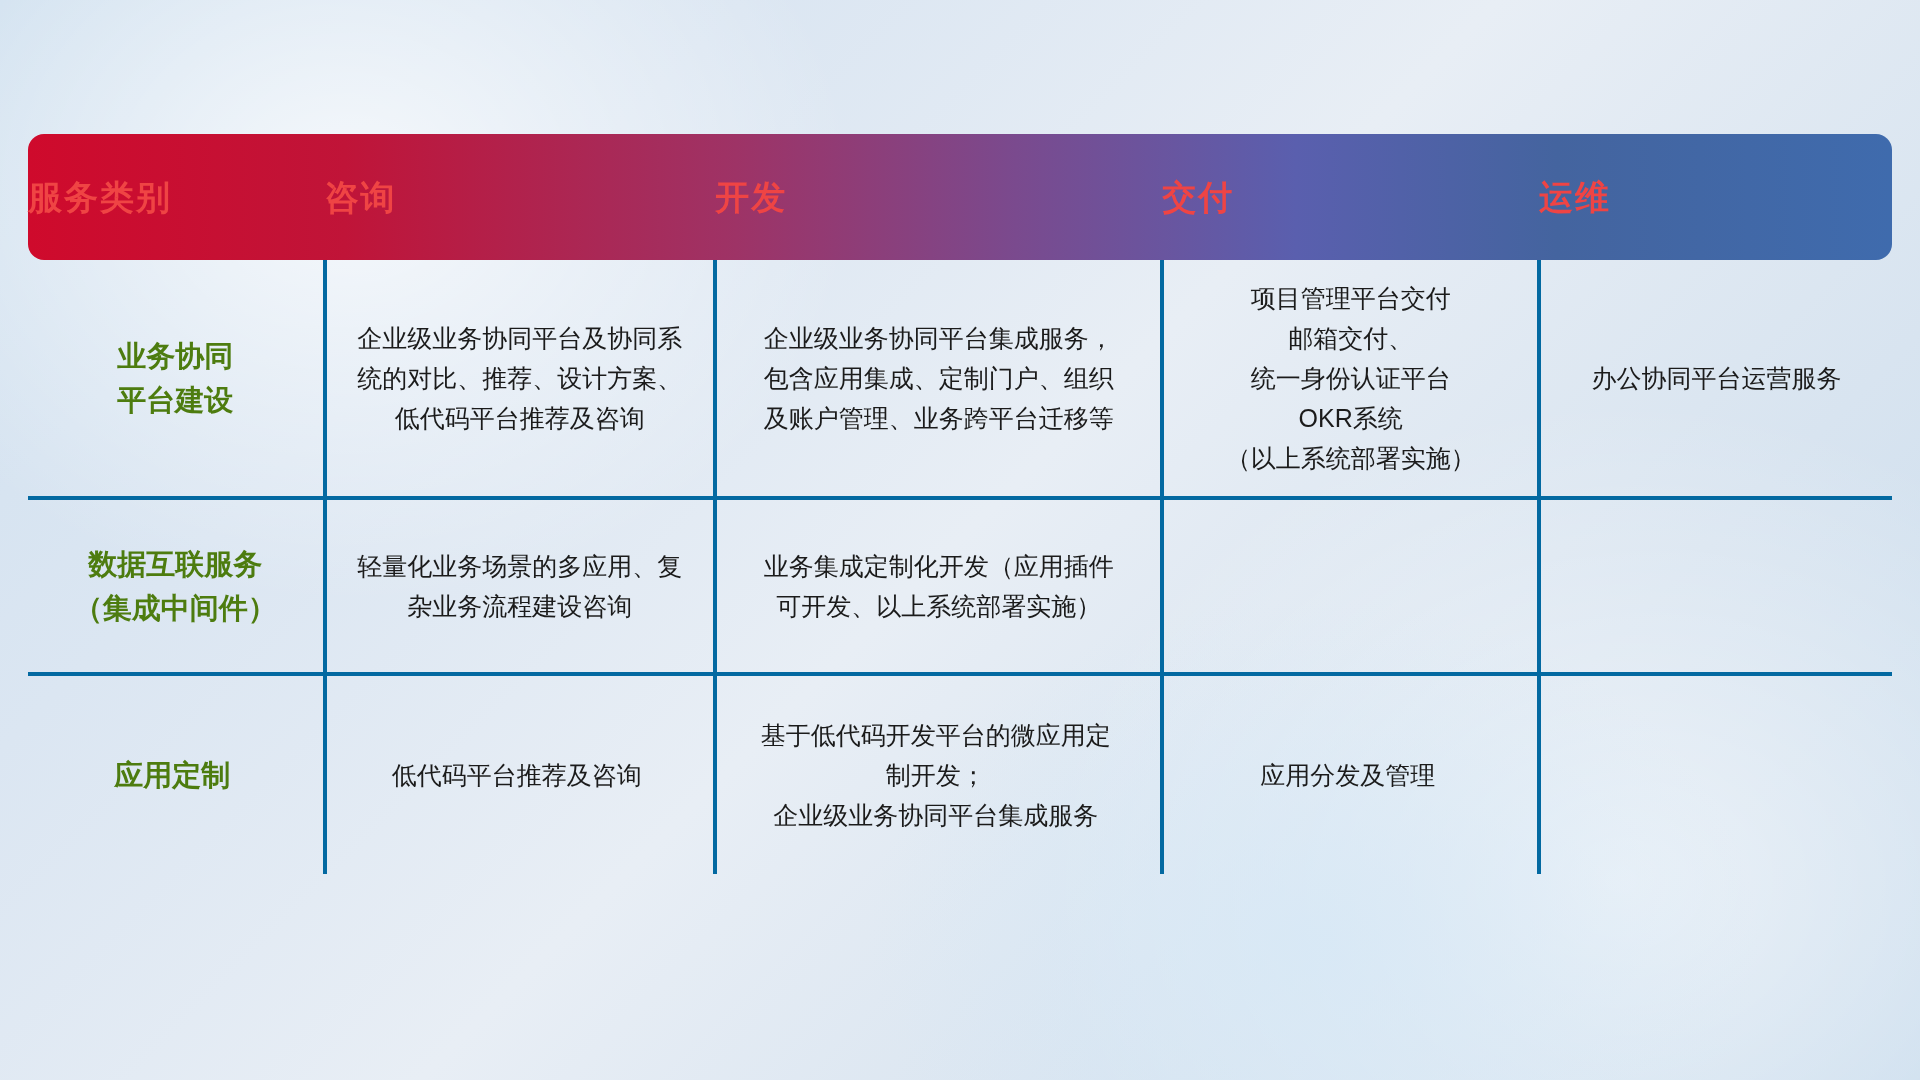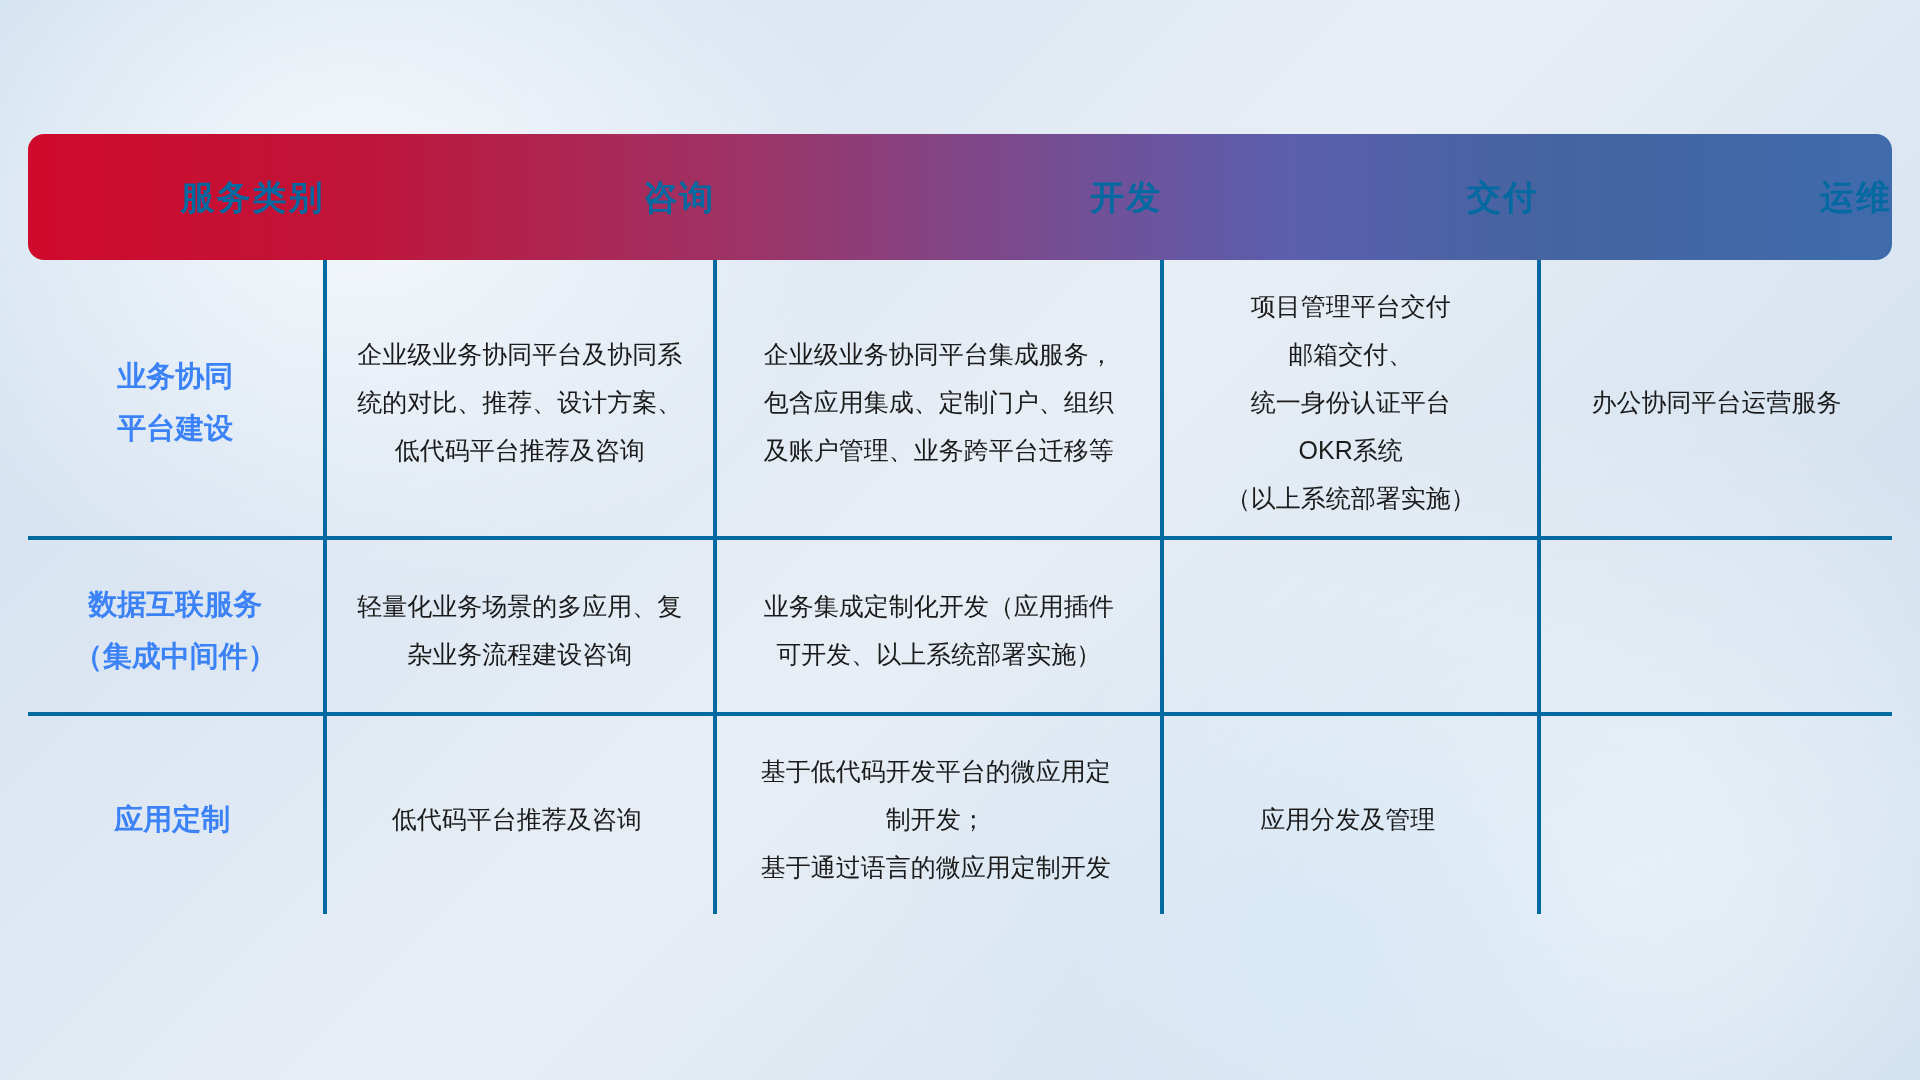--- a/index.html
+++ b/index.html
@@ -76,27 +76,27 @@
     left: 0;
     top: 0;
     width: 1864px;
     height: 126px;
     border-radius: 16px;
     background: linear-gradient(90deg, #cf0a2c 0%, #c01438 17%, #9e3366 38%, #7a4a8e 53%, #5a5fae 68%, #44649f 82%, #3f6bad 100%);
   }
   thead th .hdr-text {
     position: relative;
     z-index: 2;
-    color: #0369a1;
+    color: #ef4444;
     font-size: 34px;
     font-weight: bold;
     line-height: 126px;
     letter-spacing: 2px;
     display: block;
-    text-align: right;
+    text-align: left;
   }
   thead tr.header-row {
     height: 126px;
   }
 
   tbody td {
     border: 4px solid #0369a1;
     vertical-align: middle;
     text-align: center;
     color: #1b1b1b;
@@ -112,32 +112,31 @@
     border-right: none;
   }
   tbody tr:first-child td {
     border-top: none;
   }
   tbody tr:last-child td {
     border-bottom: none;
     padding-left: 16px;
   }
   td.cat {
-    color: #3b82f6;
+    color: #4d7c0f;
     font-weight: bold;
     font-size: 29px;
     line-height: 44px;
     border-left: none;
   }
   td.cell-empty {
     font-size: 0;
   }
   .cell-lines span {
     display: block;
-    margin-top: 8px;
   }
   .col-cat { width: 252px; }
   .col-consult { width: 332px; }
   .col-dev { width: 380px; }
   .col-deliver { width: 320px; }
   .col-ops { width: 300px; }
 
   tbody tr.row-1 { height: 224px; }
   tbody tr.row-2 { height: 176px; }
   tbody tr.row-3 { height: 200px; }
@@ -250,21 +249,21 @@
           </td>
           <td>
             <div class="cell-lines">
                 <span>低代码平台推荐及咨询</span>
               </div>
           </td>
           <td>
             <div class="cell-lines">
                 <span>基于低代码开发平台的微应用定</span>
                 <span>制开发；</span>
-                <span>基于通过语言的微应用定制开发</span>
+                <span>企业级业务协同平台集成服务</span>
               </div>
           </td>
           <td>
             <div class="cell-lines">
                 <span>应用分发及管理</span>
               </div>
           </td>
           <td class="cell-empty">
             <div class="cell-lines"></div>
           </td>

